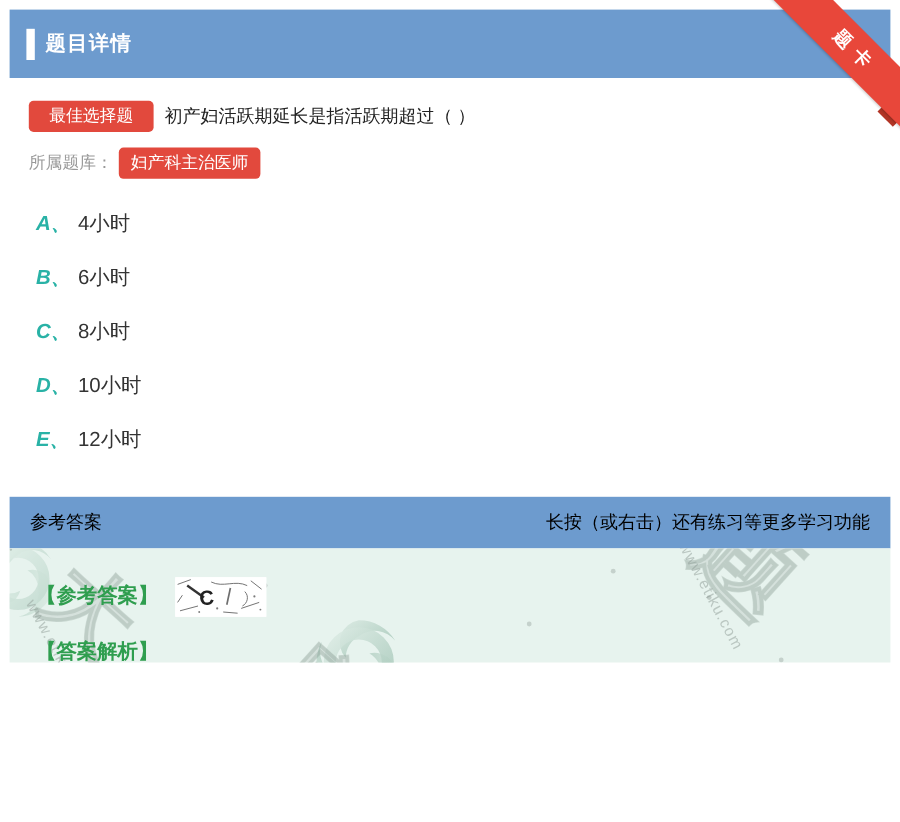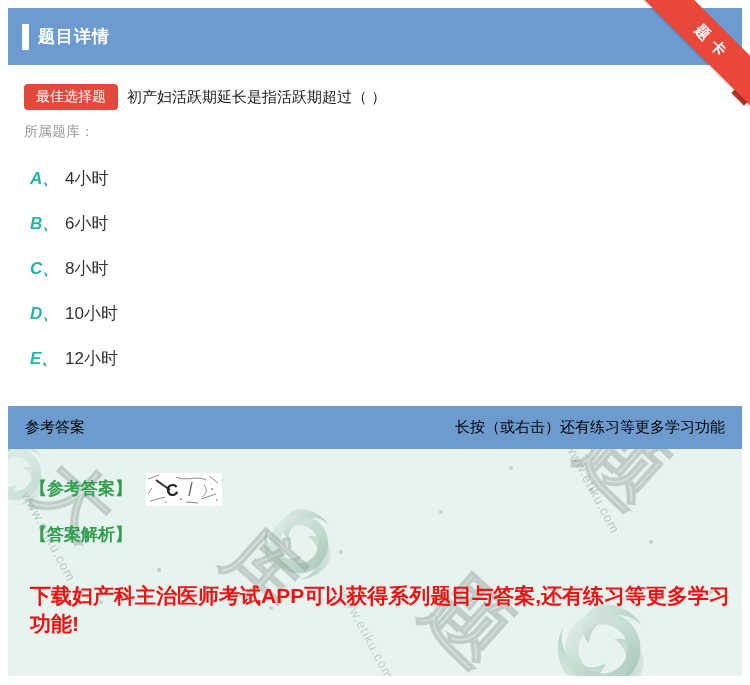--- a/index.html
+++ b/index.html
@@ -1,18 +1,18 @@
 <!DOCTYPE html>
 <html style="--header-blue: #6d9bce; --badge-red: #e2493d; --ribbon-red: #e8473a; --ribbon-fold-red: #b23526; --option-teal: #29b2a6; --label-green: #2f9e4f; --promo-red: #ee1111; --answer-bg: #e7f3ee; --muted-gray: #9b9b9b;"><head>
 <meta charset="utf-8">
 <style>
   * { margin:0; padding:0; box-sizing:border-box; }
   html,body { width:750px; height:685px; background:#ffffff;
     font-family:"Liberation Sans","DejaVu Sans",sans-serif; }
-  .page { position:relative; width:750px; height:685px; background:#fff; overflow:hidden; padding-top:8px; }
+  .page { position:relative; width:750px; height:552px; background:#fff; overflow:hidden; padding-top:8px; }
 
   
   .header { margin:0 8px; height:57px; background:var(--header-blue,#6d9bce);
     display:flex; align-items:center; padding-left:14px; }
   .accent { width:7px; height:26px; background:#fff; margin-right:9px; }
   .title { color:#fff; font-size:17px; font-weight:bold; letter-spacing:1px; }
 
   
   .ribbon-wrap { position:absolute; top:0; right:0; width:115px; height:115px; overflow:hidden; z-index:5; }
   .ribbon-fold { position:absolute; width:18px; height:18px; right:-3px; top:84px;
@@ -20,21 +20,21 @@
   .ribbon-band { position:absolute; top:23px; right:-45px; width:170px; height:35px;
     background:var(--ribbon-red,#e8473a); transform:rotate(45deg);
     display:flex; align-items:center; justify-content:center;
     color:#fff; font-size:15px; font-weight:bold; letter-spacing:7px; text-indent:7px;
     box-shadow:0 1px 2px rgba(0,0,0,.2); }
 
   
   .question { padding:19px 16px 0 24px; background:#fff; }
   .q-row1 { display:flex; align-items:center; }
   .badge { display:inline-block; background:var(--badge-red,#e2493d); color:#fff;
-    font-size:14px; padding:4px 12px; border-radius:4px; white-space:nowrap; }
+    font-size:14px; padding:4px 17px; border-radius:4px; white-space:nowrap; }
   .q-text { font-size:15px; color:#222; margin-left:9px; }
   .q-row2 { margin-top:13px; display:flex; align-items:center; }
   .bank-label { color:#999; font-size:14px; margin-right:5px; }
   .bank-badge { padding:4px 10px; }
   .options { list-style:none; margin-top:15px; }
   .options li { height:45px; display:flex; align-items:center; padding-left:6px; }
   .opt-letter { color:var(--option-teal,#29b2a6); font-weight:bold; font-style:italic;
     font-size:17px; min-width:35px; }
   .opt-text { font-size:17px; color:#333; }
 
@@ -85,20 +85,21 @@
     </div>
   </div>
 
   <div class="question">
     <div class="q-row1">
       <span class="badge">最佳选择题</span>
       <span class="q-text">初产妇活跃期延长是指活跃期超过（ ）</span>
     </div>
     <div class="q-row2">
       <span class="bank-label">所属题库：</span>
+      <span class="badge bank-badge">妇产科主治医师</span>
     </div>
     <ul class="options">
       <li>
         <span class="opt-letter">A、</span>
         <span class="opt-text">4小时</span>
       </li>
       <li>
         <span class="opt-letter">B、</span>
         <span class="opt-text">6小时</span>
       </li>

